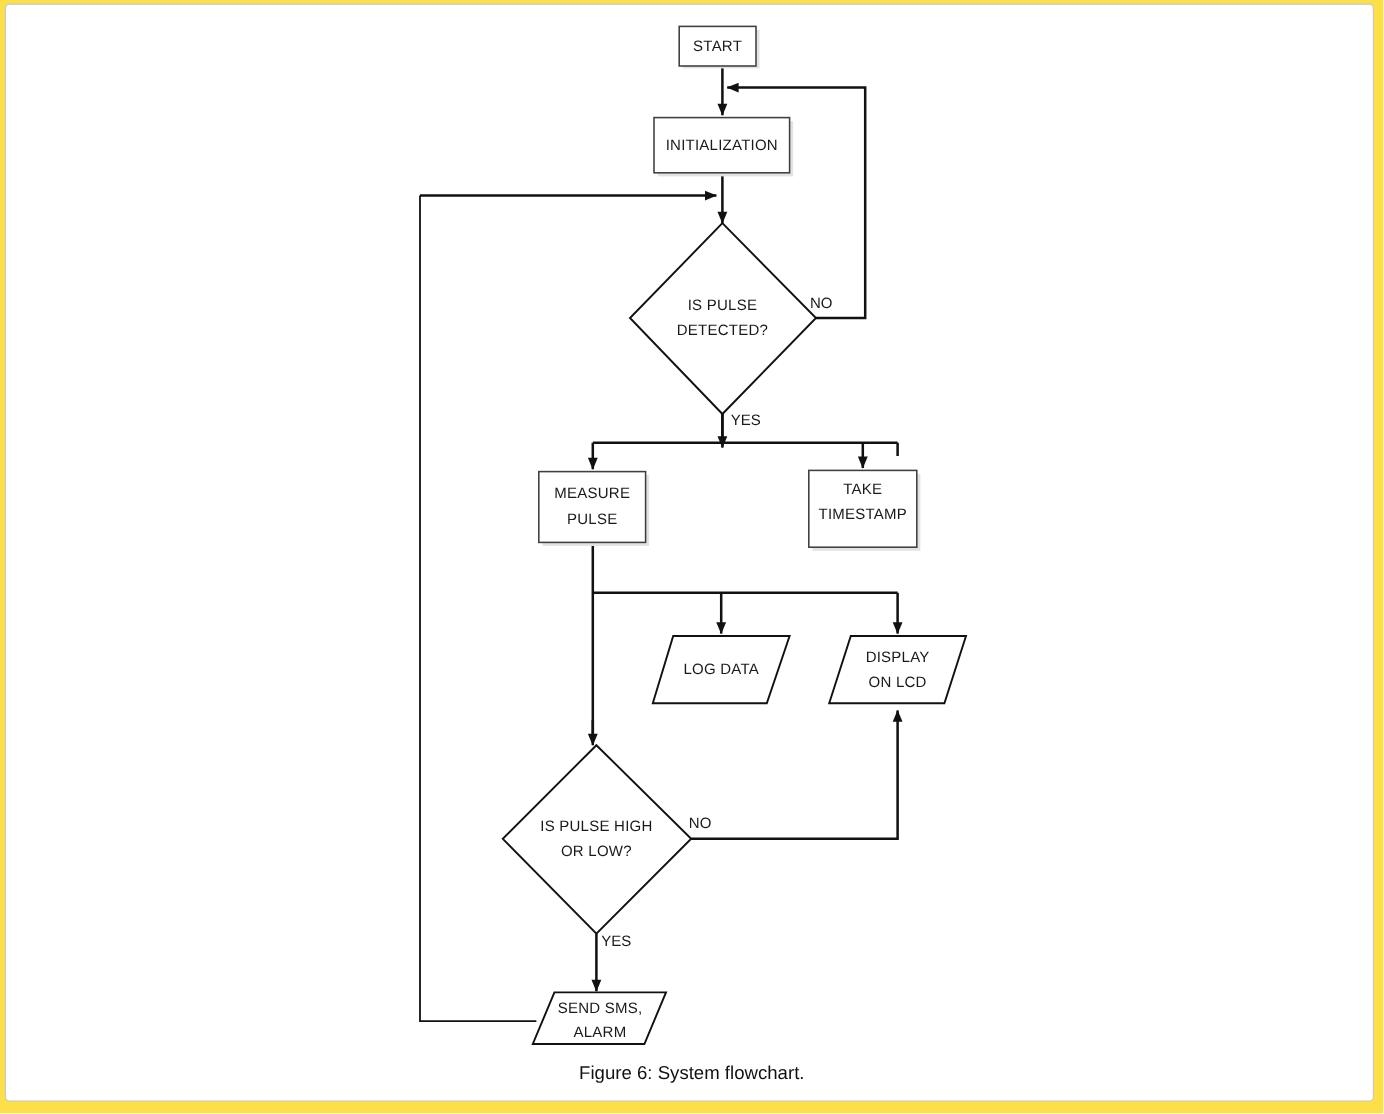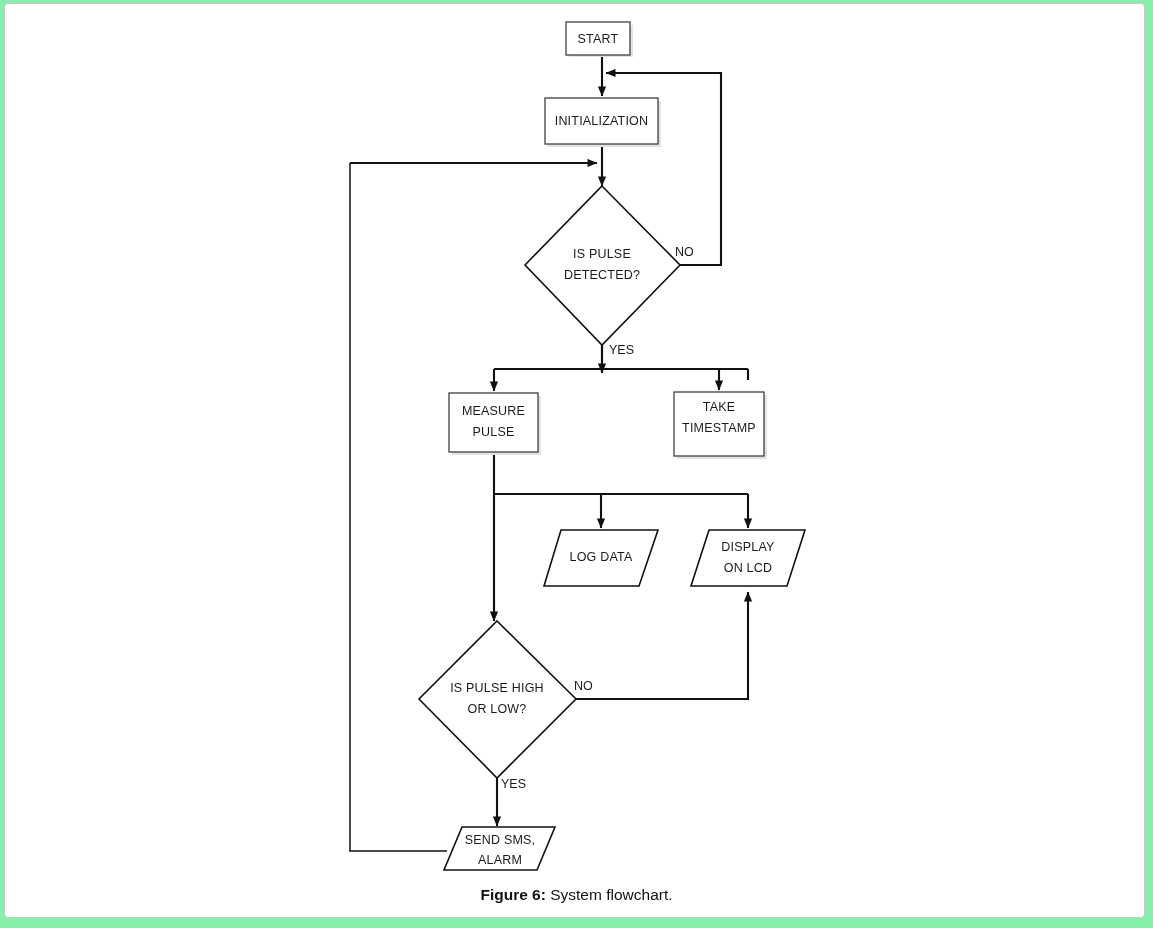--- a/index.html
+++ b/index.html
@@ -7,21 +7,21 @@
     padding: 0;
     background: #ffffff;
   }
   body {
     font-family: "Liberation Sans", sans-serif;
   }
   #page {
     position: relative;
     width: 1153px;
     height: 928px;
-    background: #86efac;
+    background: #fde047;
     overflow: hidden;
   }
   #page-frame {
     position: absolute;
     left: 4px;
     top: 3px;
     width: 1141px;
     height: 915px;
     border: 1px solid #c8c8c8;
     border-radius: 4px;
@@ -83,21 +83,21 @@
     position: absolute;
     left: 0;
     top: 886px;
     width: 1153px;
     text-align: center;
     font-family: "Liberation Sans", sans-serif;
     font-size: 15.5px;
     color: #111111;
   }
   #caption .cap-strong {
-    font-weight: bold;
+    font-weight: normal;
   }
 </style>
 </head>
 <body>
 
 <div id="page">
 
   <div id="page-frame"></div>
 
   <svg id="flow-svg" viewBox="0 0 1153 928">

